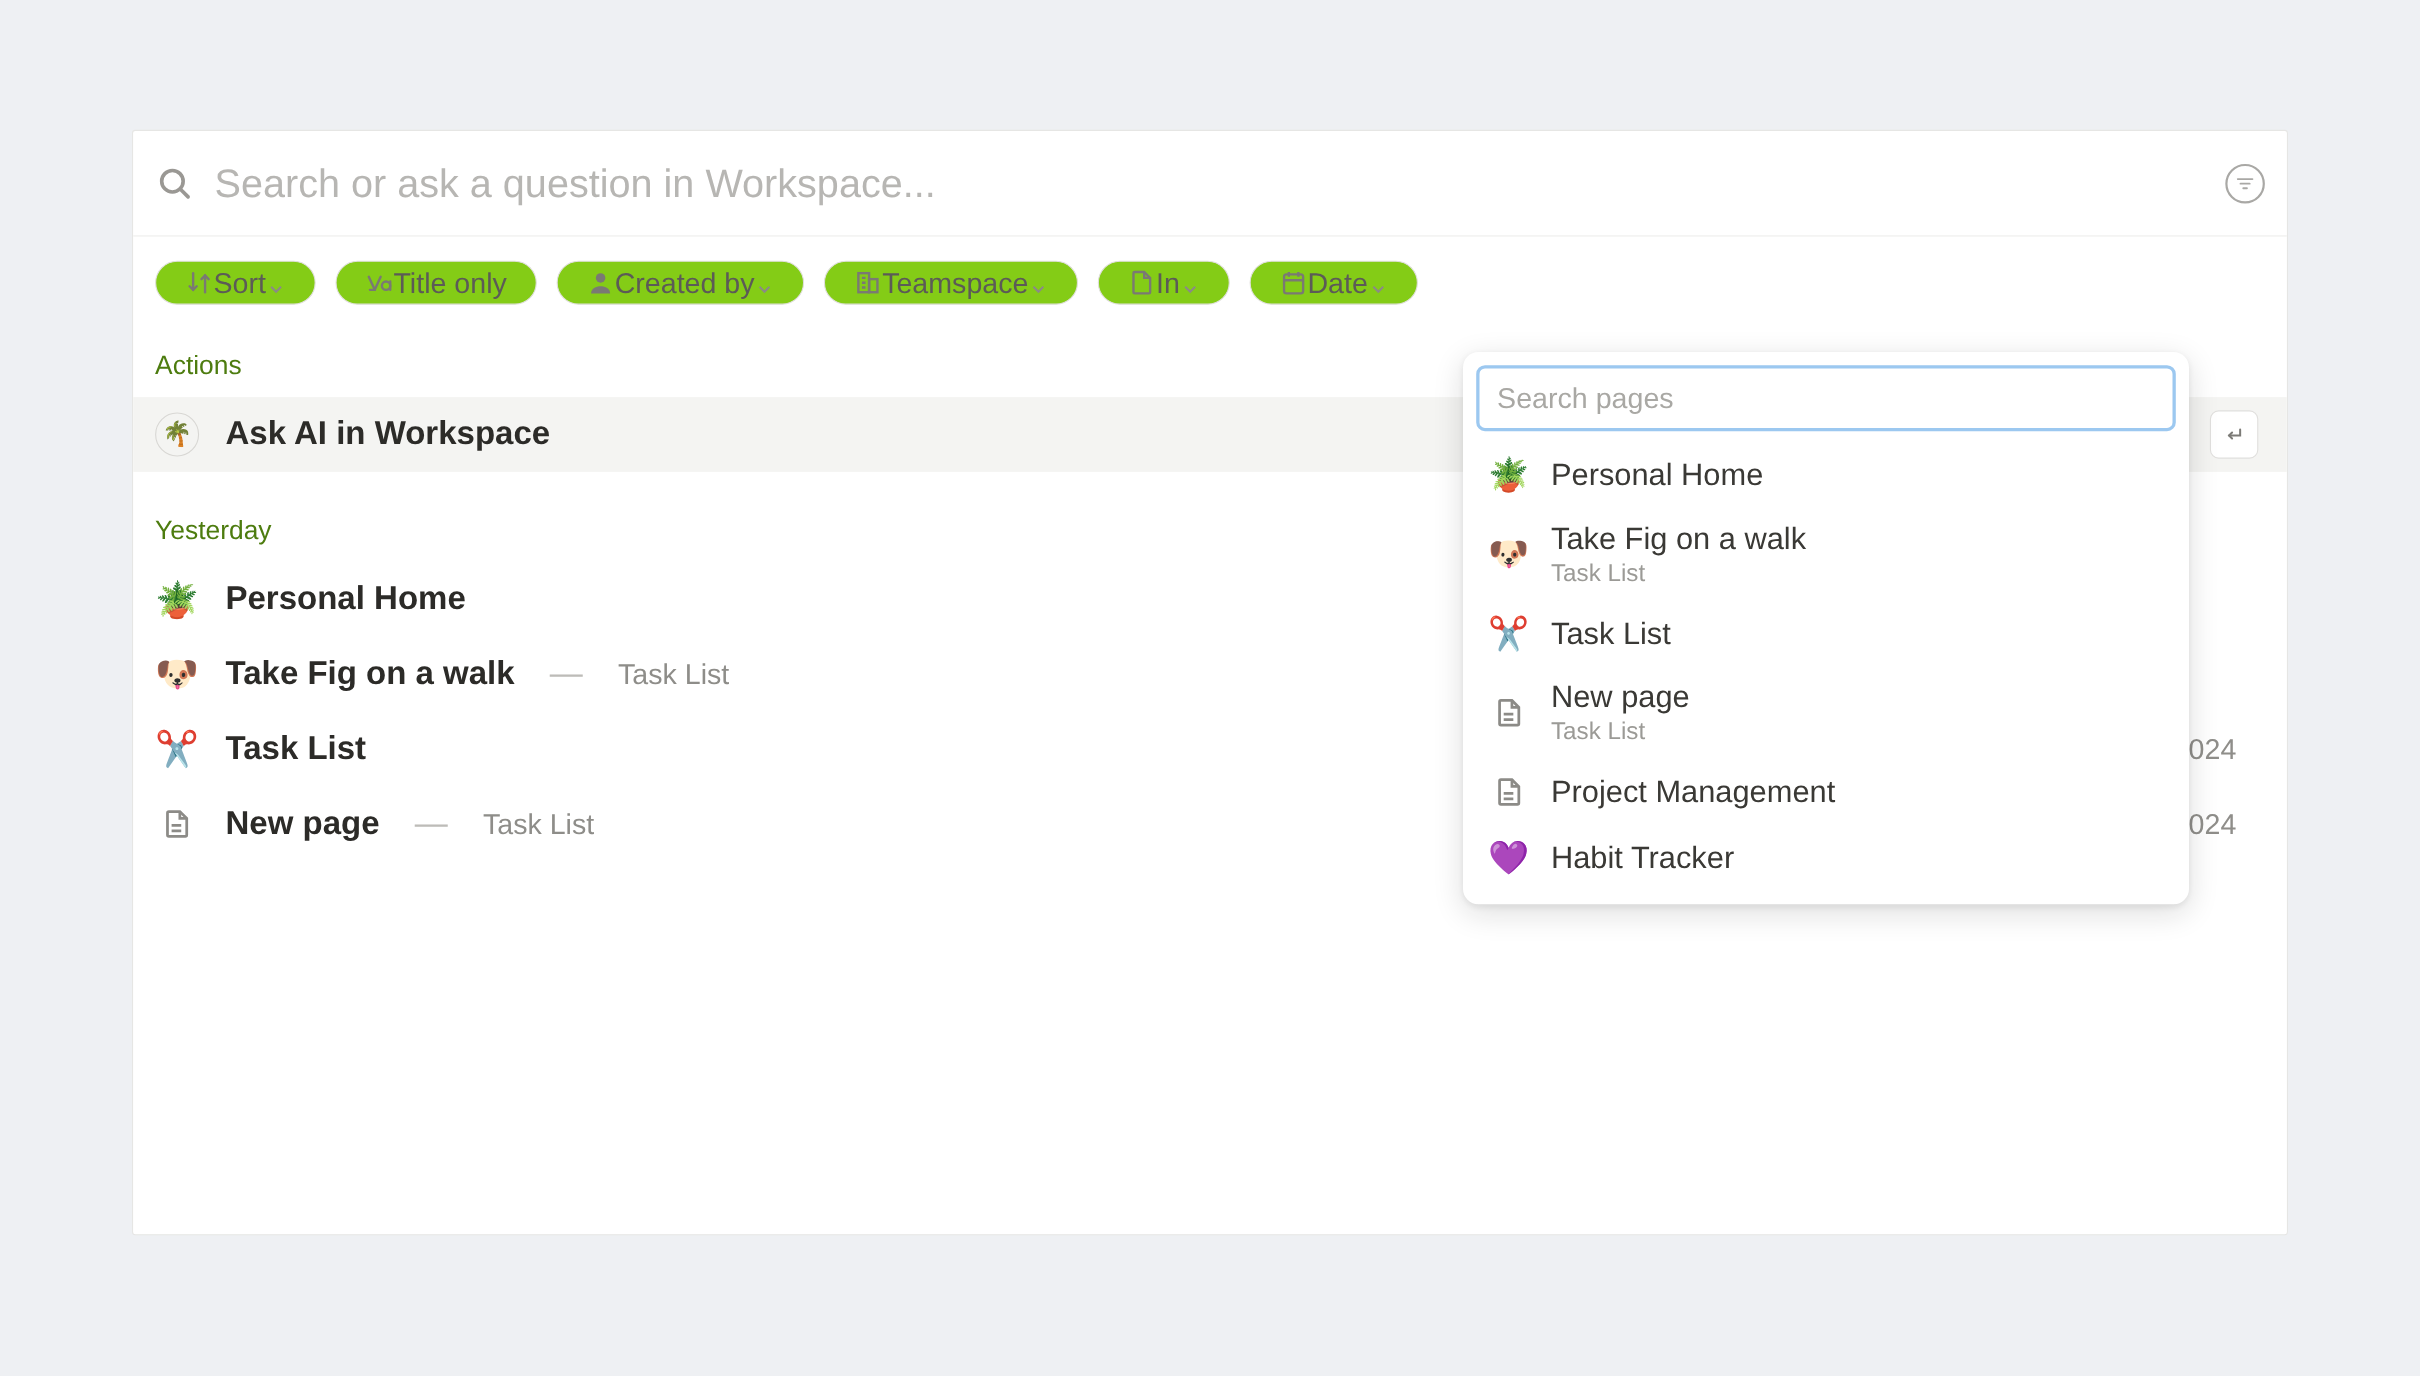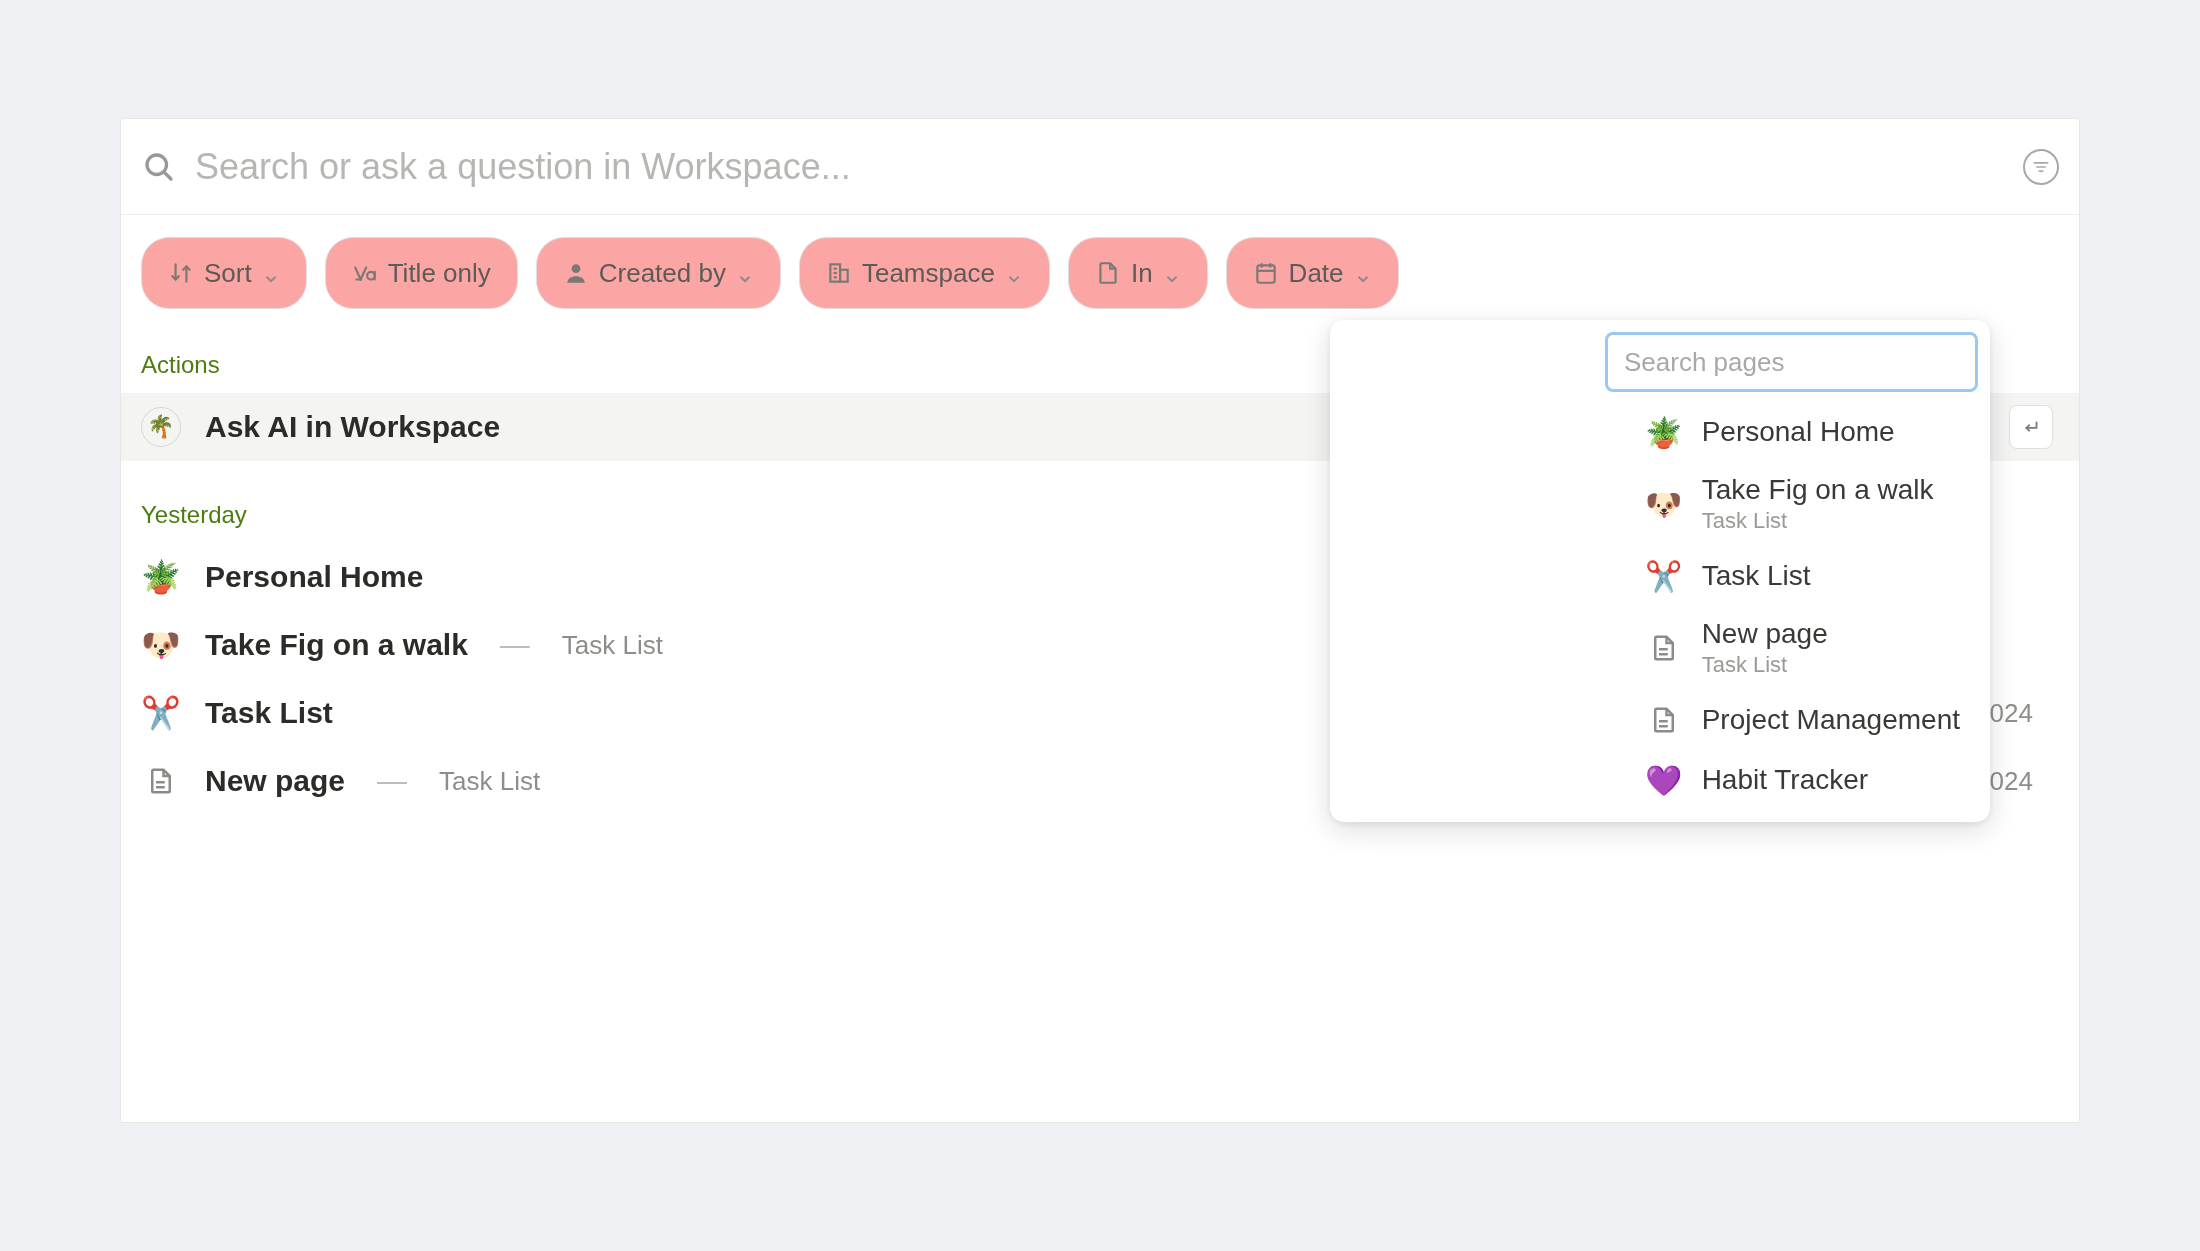--- a/index.html
+++ b/index.html
@@ -57,29 +57,28 @@
   
   .filters-row {
     display: flex;
     align-items: center;
     gap: 18px;
     padding: 22px 20px 20px;
   }
   .chip {
     display: inline-flex;
     align-items: center;
-    gap: 10px;
-    height: 72px;
+    height: 40px;
     padding: 0 26px;
     border: 1.5px solid #e0dfdd;
     border-radius: 28px;
     font-size: 26px;
     color: #5c5b57;
     cursor: pointer;
-    background: #fca5a5;
+    background: #84cc16;
     white-space: nowrap;
   }
   .chip .chip-icon { width: 26px; height: 26px; color: #7a7974; display: inline-flex; }
   .chip .chevron { width: 18px; height: 18px; color: #8b8a86; }
 
   
   .section-label {
     font-size: 24px;
     color: #4d7c0f;
     padding: 22px 20px 14px;
@@ -136,21 +135,20 @@
     top: 320px;
     width: 660px;
     max-height: 775px;
     background: #fff;
     border-radius: 14px;
     box-shadow: 0 8px 28px rgba(20,20,20,0.14), 0 2px 6px rgba(20,20,20,0.08);
     padding: 12px;
     z-index: 10;
     display: flex;
     flex-direction: column;
-    align-items: flex-end;
   }
   .dropdown .dd-search {
     height: 60px;
     border: 3px solid #9cc8f0;
     border-radius: 8px;
     padding: 0 16px;
     display: flex;
     align-items: center;
   }
   .dropdown .dd-search input {

